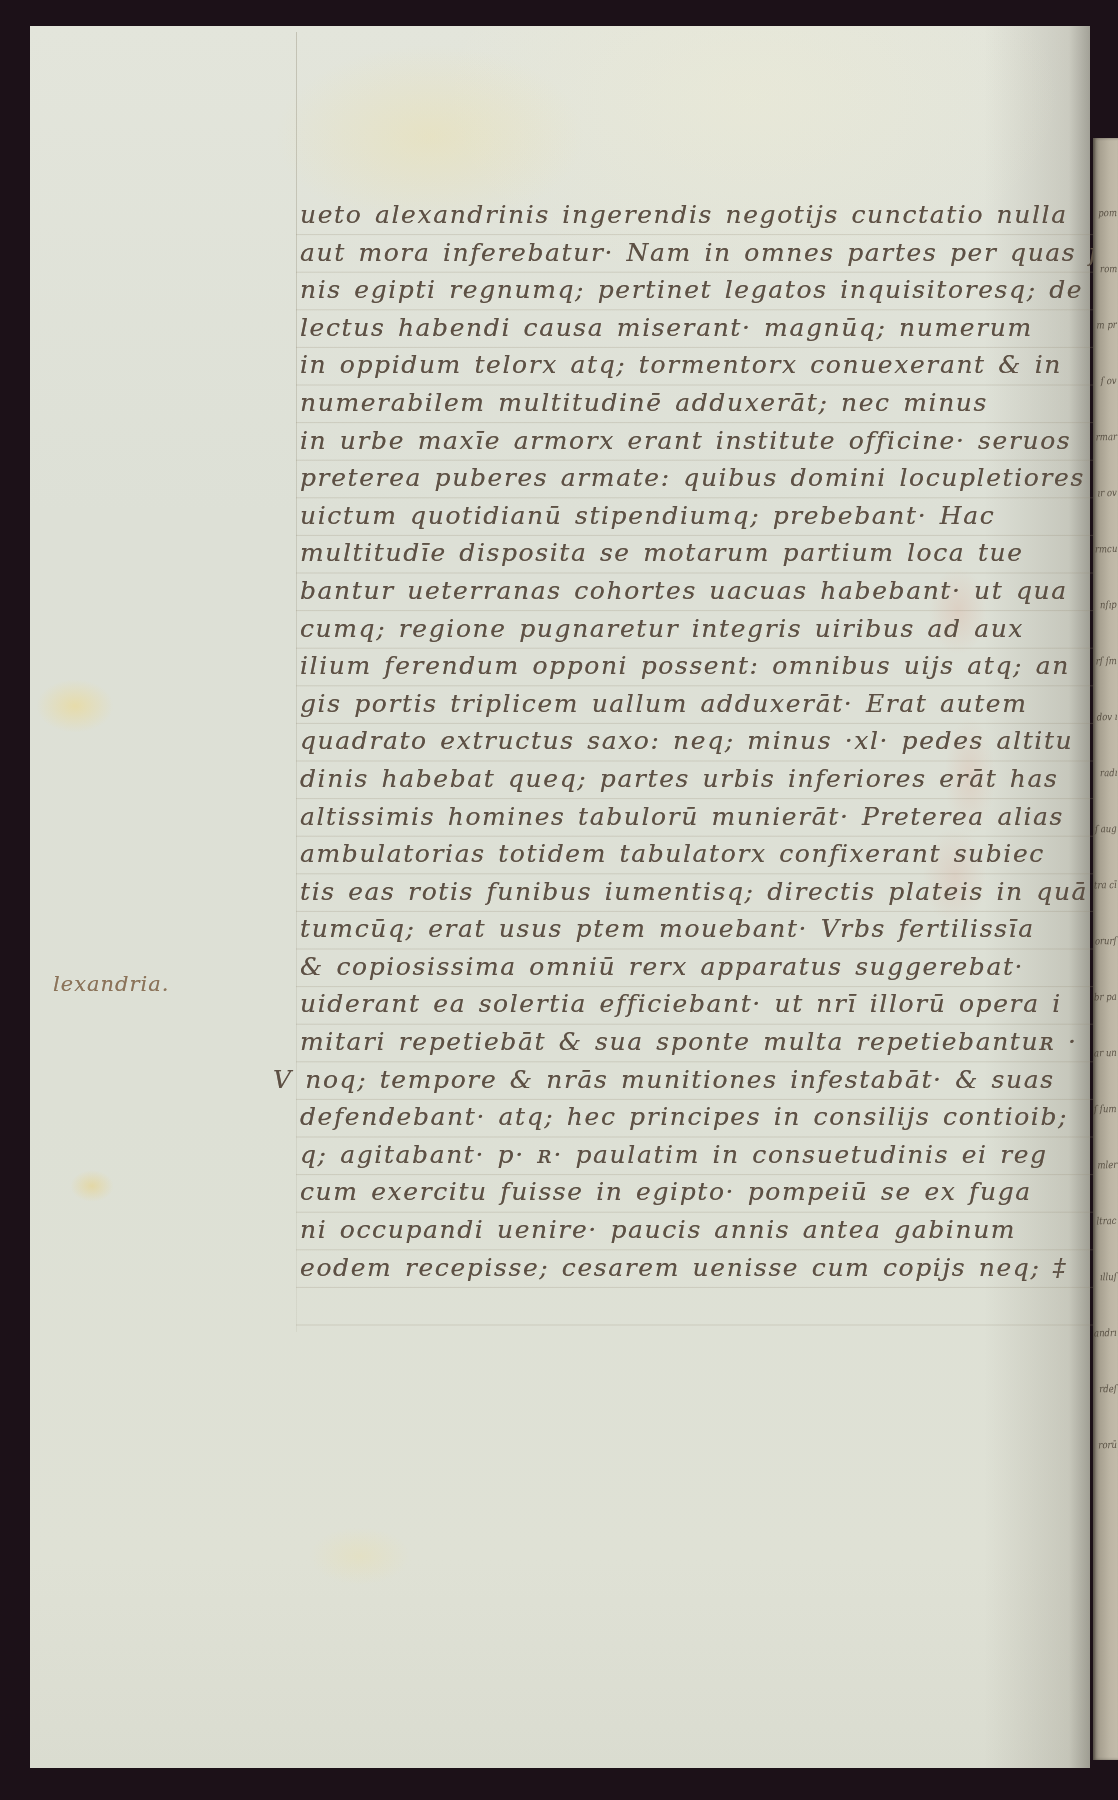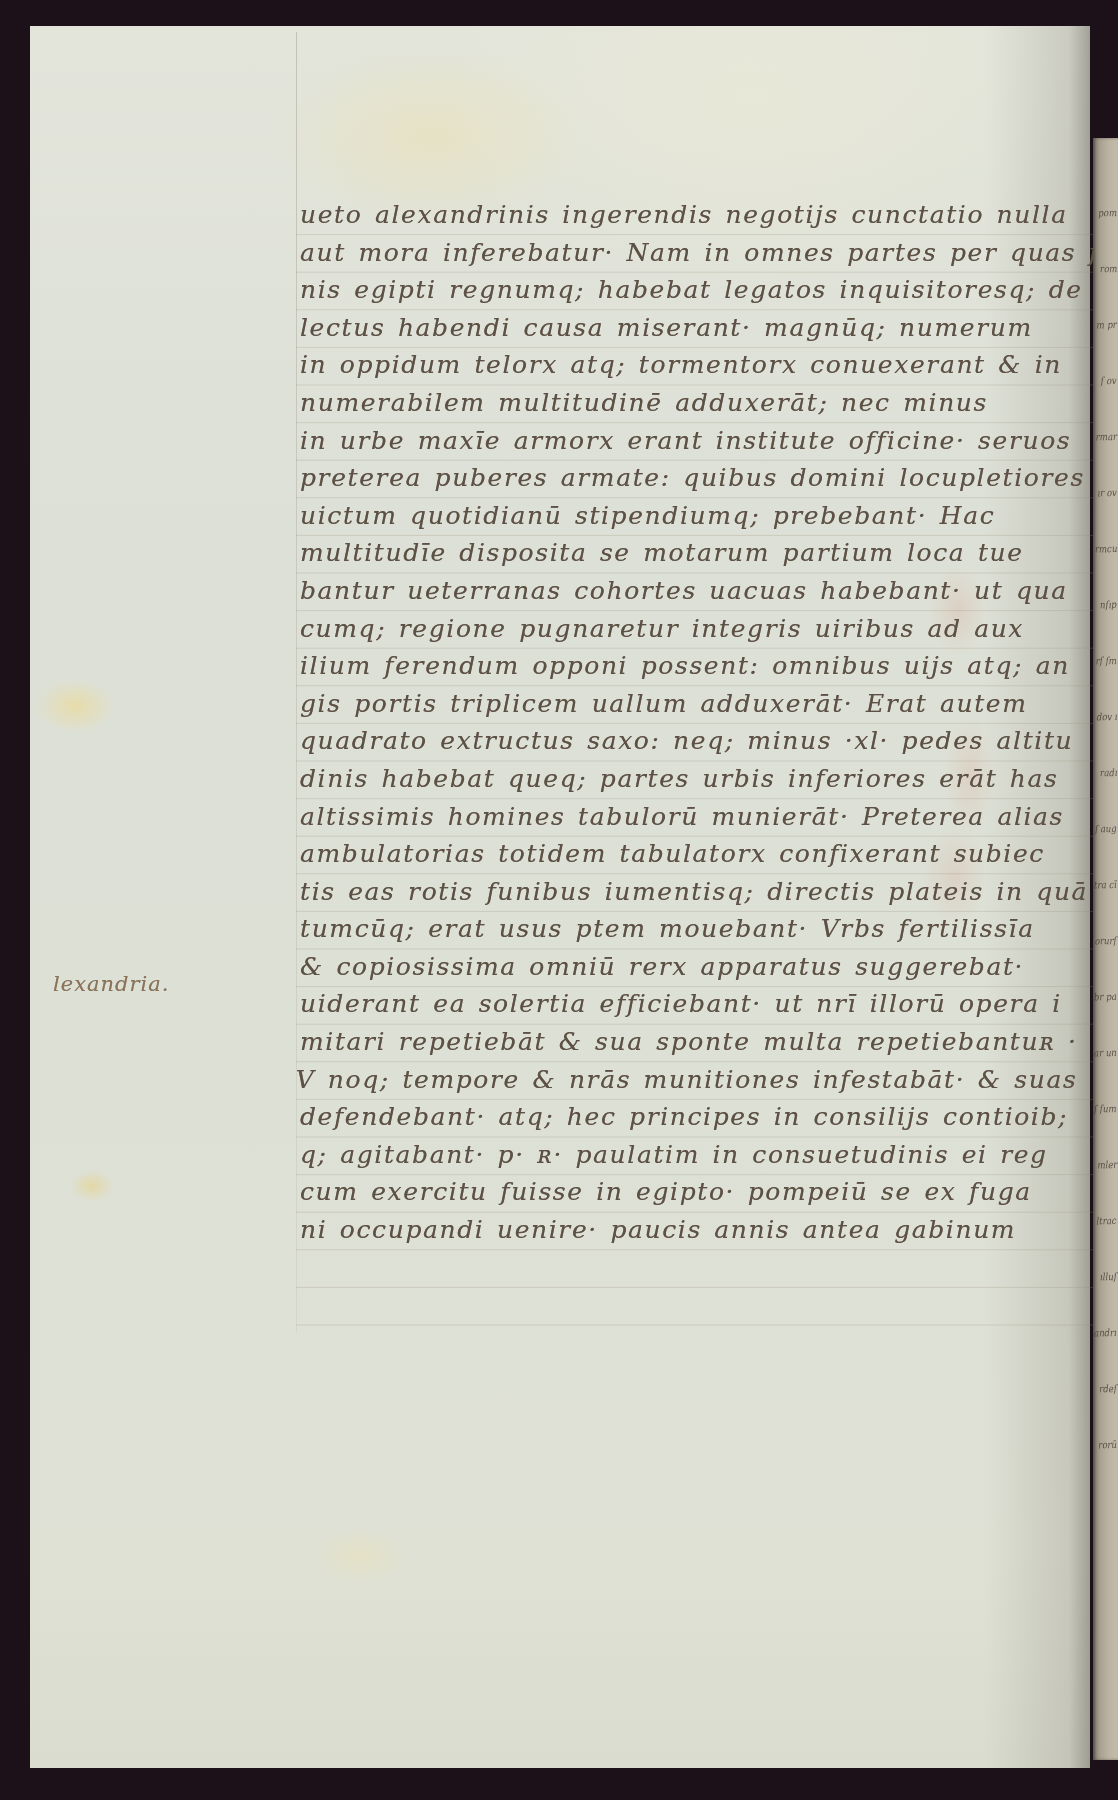--- a/index.html
+++ b/index.html
@@ -41,21 +41,21 @@
   
   .text-block{
     position:absolute;left:270px;top:170px;width:800px;
   }
   .ms-line{
     height:37.6px;line-height:37.6px;white-space:nowrap;
     font-family:"DejaVu Serif", serif;font-style:italic;
     font-size:25px;letter-spacing:1.6px;word-spacing:3px;
     color:#5d5044;text-shadow:0 0 0.6px rgba(77,64,52,0.55);
   }
-  .ms-line.outdent{margin-left:-27px;text-align:center;}
+  .ms-line.outdent{margin-left:-27px;}
   
   .margin-note{
     position:absolute;left:23px;top:946px;
     font-family:"DejaVu Serif", serif;font-style:italic;
     font-size:21px;letter-spacing:1px;color:#8b7359;
     text-shadow:0 0 0.5px rgba(120,95,70,0.5);
     text-align:right;
   }
   
   .facing-page{
@@ -77,21 +77,21 @@
 
 <div class="photo">
 
   <div class="parchment">
     <div class="ruling-v"></div>
     <div class="ruling-h"></div>
 
     <div class="text-block" id="text-block">
         <div class="ms-line">ueto alexandrinis ingerendis negotijs cunctatio nulla</div>
         <div class="ms-line">aut mora inferebatur· Nam in omnes partes per quas fi</div>
-        <div class="ms-line">nis egipti regnumq; habebat legatos inquisitoresq; de</div>
+        <div class="ms-line">nis egipti regnumq; pertinet legatos inquisitoresq; de</div>
         <div class="ms-line">lectus habendi causa miserant· magnūq; numerum</div>
         <div class="ms-line">in oppidum telorx atq; tormentorx conuexerant &amp; in</div>
         <div class="ms-line">numerabilem multitudinē adduxerāt; nec minus</div>
         <div class="ms-line">in urbe maxīe armorx erant institute officine· seruos</div>
         <div class="ms-line">preterea puberes armate: quibus domini locupletiores</div>
         <div class="ms-line">uictum quotidianū stipendiumq; prebebant· Hac</div>
         <div class="ms-line">multitudīe disposita se motarum partium loca tue</div>
         <div class="ms-line">bantur ueterranas cohortes uacuas habebant· ut qua</div>
         <div class="ms-line">cumq; regione pugnaretur integris uiribus ad aux</div>
         <div class="ms-line">ilium ferendum opponi possent: omnibus uijs atq; an</div>
@@ -103,20 +103,21 @@
         <div class="ms-line">tis eas rotis funibus iumentisq; directis plateis in quā</div>
         <div class="ms-line">tumcūq; erat usus ptem mouebant· Vrbs fertilissīa</div>
         <div class="ms-line">&amp; copiosissima omniū rerx apparatus suggerebat·</div>
         <div class="ms-line">uiderant ea solertia efficiebant· ut nrī illorū opera i</div>
         <div class="ms-line">mitari repetiebāt &amp; sua sponte multa repetiebantuʀ ·</div>
         <div class="ms-line outdent">V noq; tempore &amp; nrās munitiones infestabāt· &amp; suas</div>
         <div class="ms-line">defendebant· atq; hec principes in consilijs contioib;</div>
         <div class="ms-line">q; agitabant· p· ʀ· paulatim in consuetudinis ei reg</div>
         <div class="ms-line">cum exercitu fuisse in egipto· pompeiū se ex fuga</div>
         <div class="ms-line">ni occupandi uenire· paucis annis antea gabinum</div>
+        <div class="ms-line">eodem recepisse; cesarem uenisse cum copijs neq; ‡</div>
       </div>
 
     <div class="margin-note">lexandria.</div>
   </div>
 
   <div class="facing-page" id="facing-page">
       <div class="fp-frag" style="top: 70px;">pom</div>
       <div class="fp-frag" style="top: 126px;">rom</div>
       <div class="fp-frag" style="top: 182px;">m pr</div>
       <div class="fp-frag" style="top: 238px;">ſ ov</div>

